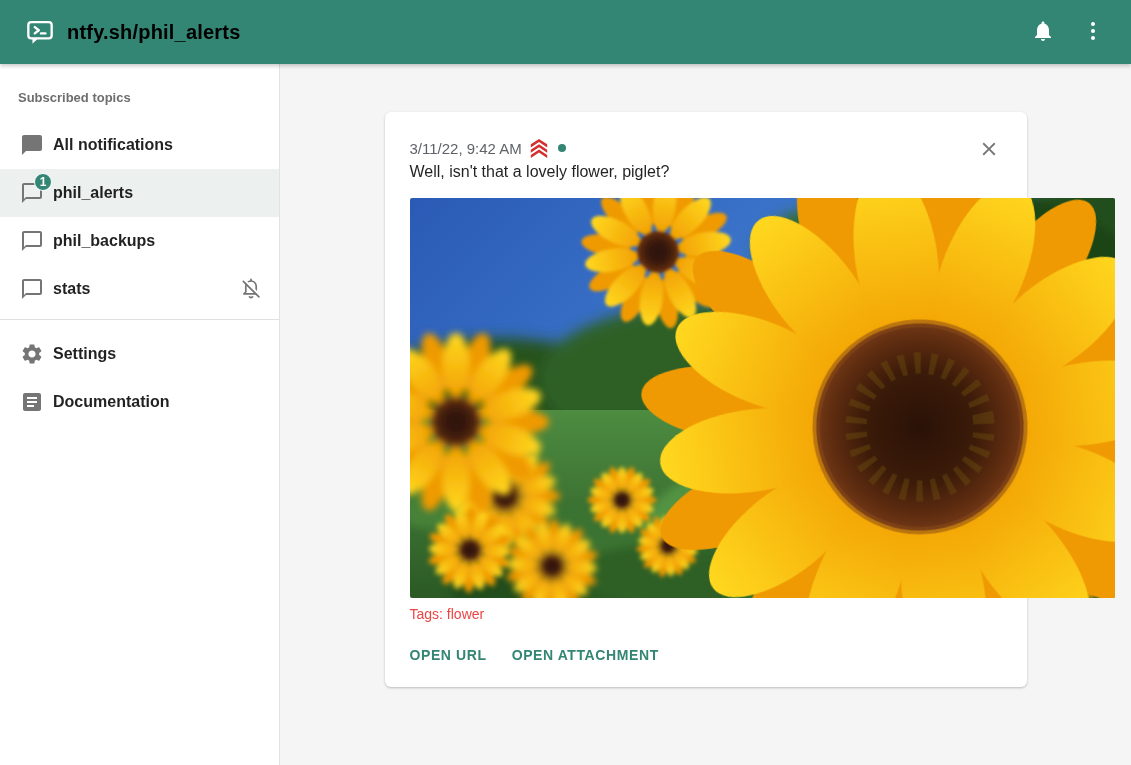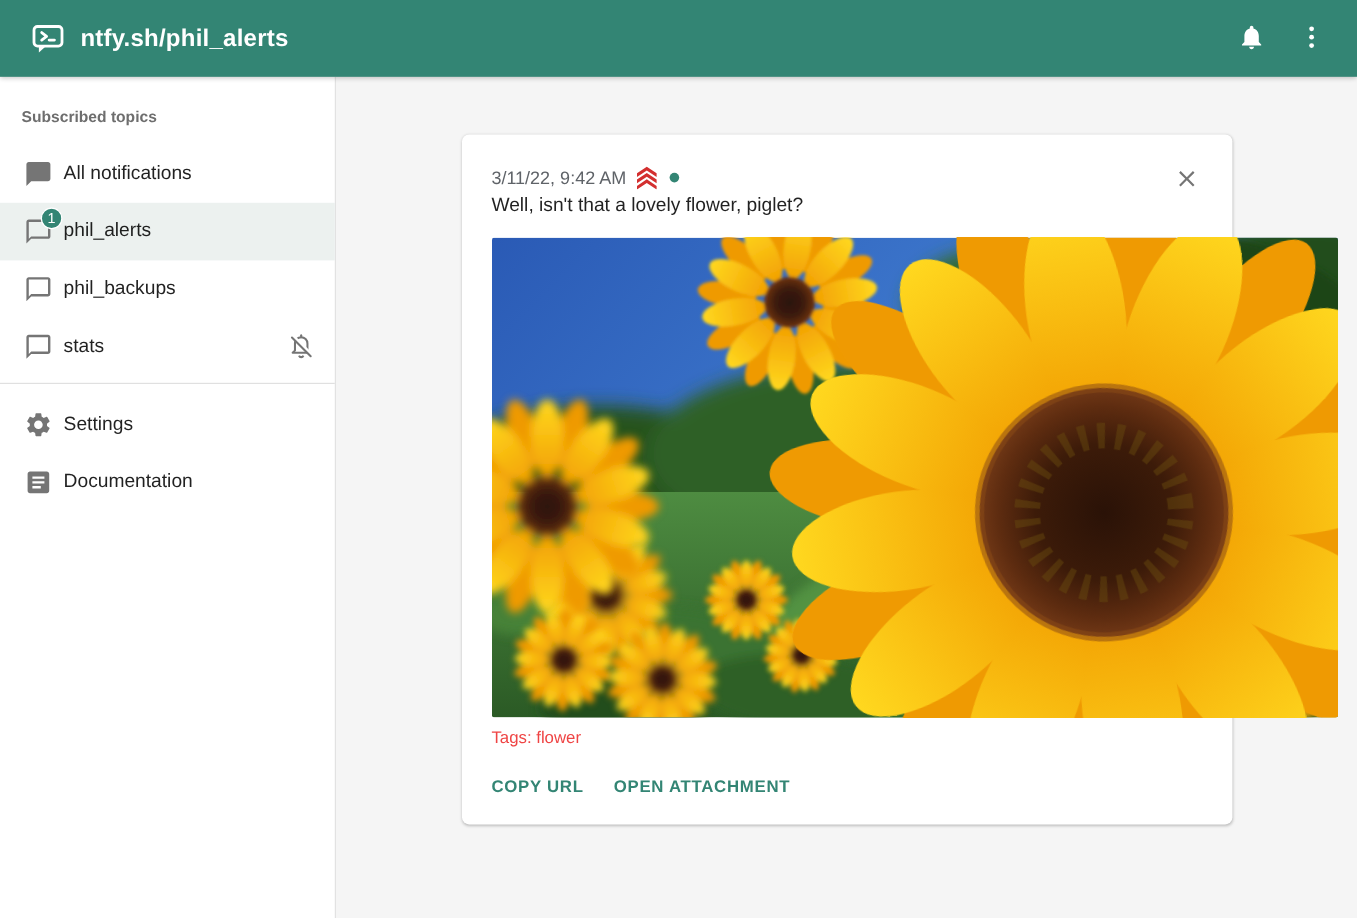--- a/index.html
+++ b/index.html
@@ -6,35 +6,35 @@
   html,body { width:1131px; height:765px; overflow:hidden; }
   body { font-family:"Liberation Sans", sans-serif; background:#f5f5f5; }
 
   
   .topbar {
     height:64px; background:#338574; display:flex; align-items:center;
     padding:0 16px 0 26px; position:relative; z-index:10;
     box-shadow:0 2px 4px rgba(0,0,0,.22);
   }
   .logo { width:28px; height:28px; margin-right:13px; display:flex; align-items:center; }
-  .app-title { color:#ffffff; font-size:20px; font-weight:bold; letter-spacing:.2px; flex:1; }
+  .app-title { color:#000000; font-size:20px; font-weight:bold; letter-spacing:.2px; flex:1; }
   .iconbtn { background:none; border:none; width:44px; height:44px; display:flex;
     align-items:center; justify-content:center; cursor:pointer; border-radius:50%; }
   .topbar .iconbtn { margin-left:6px; }
 
   
   .shell { display:flex; height:701px; }
   .sidebar { width:280px; background:#fff; border-right:1px solid #e2e2e2; flex-shrink:0; }
   .main { flex:1; background:#f5f5f5; overflow:hidden; }
 
   
   .section-label { padding:26px 18px 16px; font-size:13px; color:#6e6e6e; font-weight:bold; }
   .nav-item {
     height:48px; display:flex; align-items:center; padding:0 16px 0 20px;
-    font-size:16px; color:rgba(0,0,0,.87); cursor:pointer;
+    font-size:16px; color:rgba(0,0,0,.87); cursor:pointer;font-weight:bold;
   }
   .nav-item.selected { background:#ecf1ef; }
   .nav-icon { width:24px; height:24px; color:#757575; margin-right:9px; position:relative; flex-shrink:0; }
   .nav-icon svg { display:block; }
   .badge {
     position:absolute; top:-8px; right:-8px; min-width:18px; height:18px;
     background:#338574; color:#fff; font-size:12px; border-radius:50%;
     display:flex; align-items:center; justify-content:center; border:1px solid #fff;
   }
   .mute-icon { margin-left:auto; width:24px; height:24px; color:#757575; }
@@ -332,18 +332,18 @@
           <ellipse cx="585" cy="387" rx="95" ry="36" fill="#2c6326" transform="rotate(-12 585 387)" filter="url(#b1)"></ellipse>
           <ellipse cx="450" cy="358" rx="60" ry="26" fill="#3a7730" transform="rotate(18 450 358)" filter="url(#b2)"></ellipse>
 
           <use href="#sfB" transform="translate(510,229) scale(3.05) rotate(-8)"></use>
         </svg>
       </div>
 
       <div class="tags-line">Tags: flower</div>
 
       <div class="actions">
-        <button class="text-btn">COPY URL</button>
+        <button class="text-btn">OPEN URL</button>
         <button class="text-btn">OPEN ATTACHMENT</button>
       </div>
     </section>
   </main>
 </div>
 
 </body></html>

